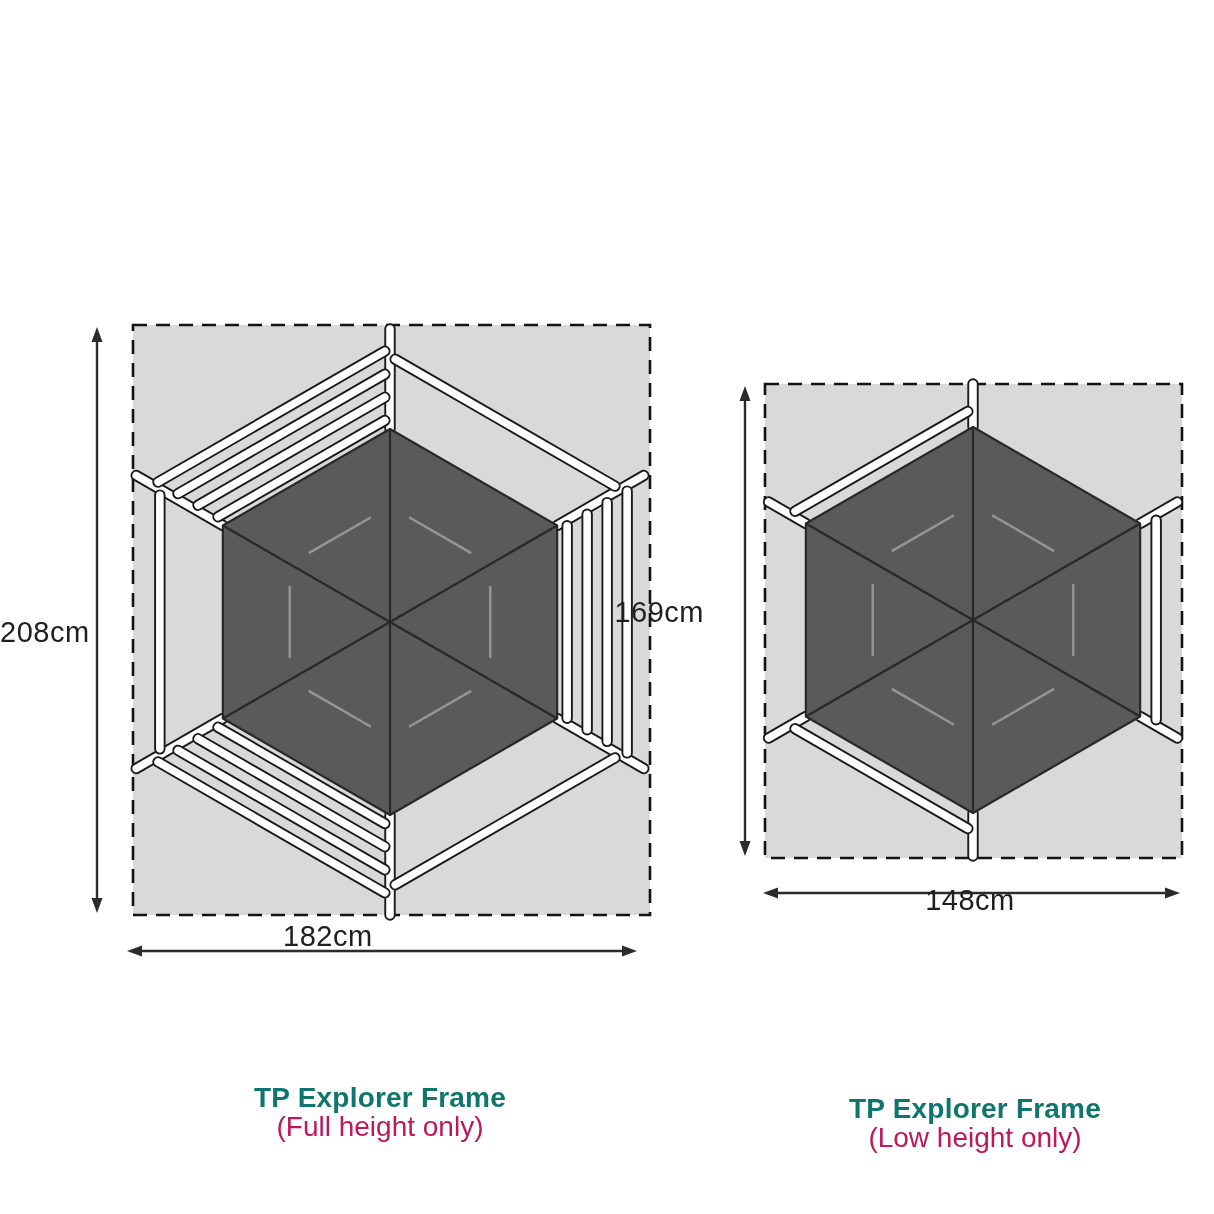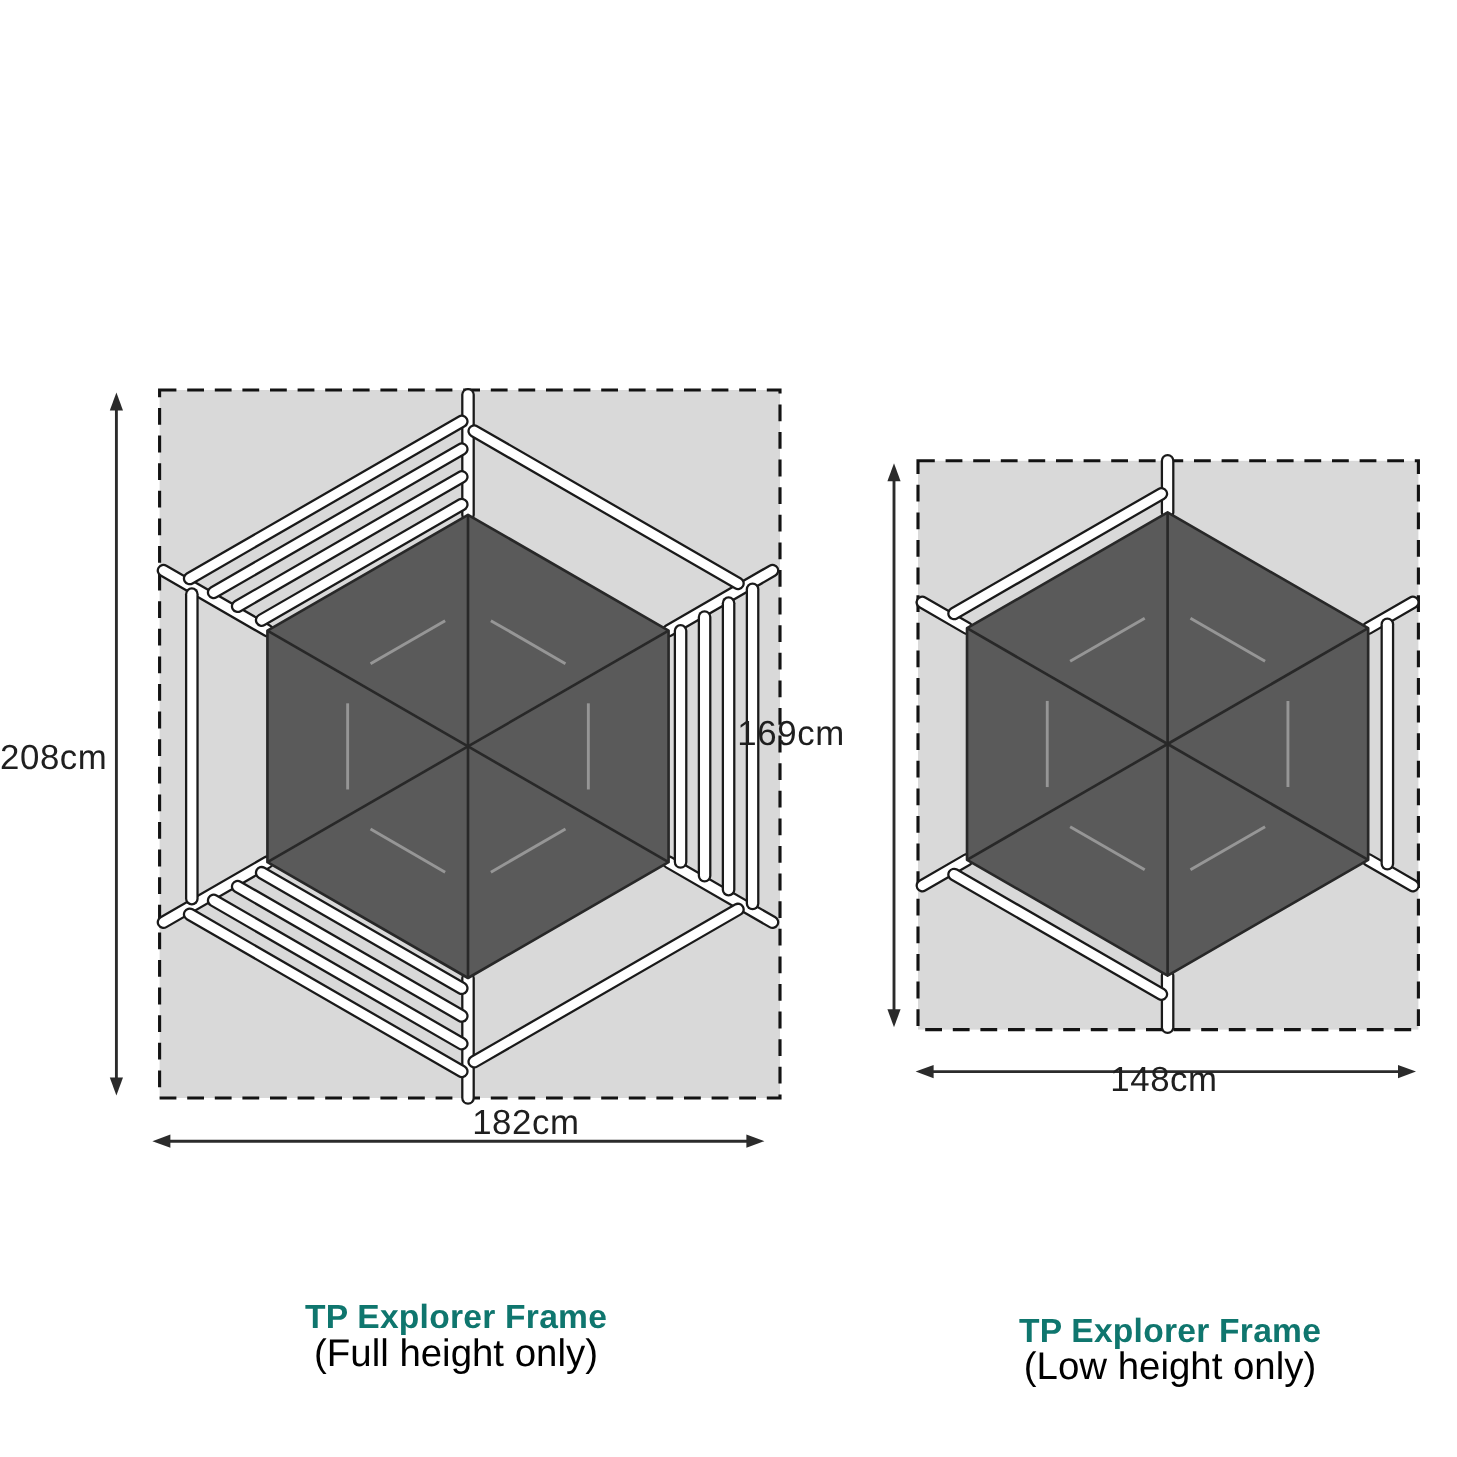--- a/index.html
+++ b/index.html
@@ -1,26 +1,26 @@
 <!DOCTYPE html>
 <html><head>
 <meta charset="utf-8">
 <style>
   html,body{margin:0;padding:0;background:#ffffff;}
   .canvas{position:relative;width:1214px;height:1214px;background:#ffffff;overflow:hidden;
           font-family:"Liberation Sans", sans-serif;}
   svg{position:absolute;left:0;top:0;}
   .dim{position:absolute;font-size:29px;line-height:29px;color:#1f1f1f;letter-spacing:0.5px;}
   #hl0{left:0;top:618px;width:96px;text-align:left;}
-  #wl0{left:283px;top:922px;width:200px;text-align:right;}
+  #wl0{left:283px;top:922px;width:200px;text-align:left;}
   #hl1{left:612px;top:598px;width:92px;text-align:right;}
   #wl1{left:870px;top:886px;width:200px;text-align:center;}
   .cap-title{position:absolute;font-size:28px;line-height:29px;font-weight:bold;color:#0f766e;
              text-align:center;letter-spacing:0.2px;}
-  .cap-sub{position:absolute;font-size:32px;line-height:28px;color:#000000;text-align:center;}
+  .cap-sub{position:absolute;font-size:28px;line-height:28px;color:#be185d;text-align:center;}
   #ct0{left:160px;top:1083px;width:440px;}
   #cs0{left:160px;top:1113px;width:440px;}
   #ct1{left:755px;top:1094px;width:440px;}
   #cs1{left:755px;top:1124px;width:440px;}
 </style>
 </head>
 <body>
 
 <div class="canvas">
   <svg width="1214" height="1214" viewBox="0 0 1214 1214">

